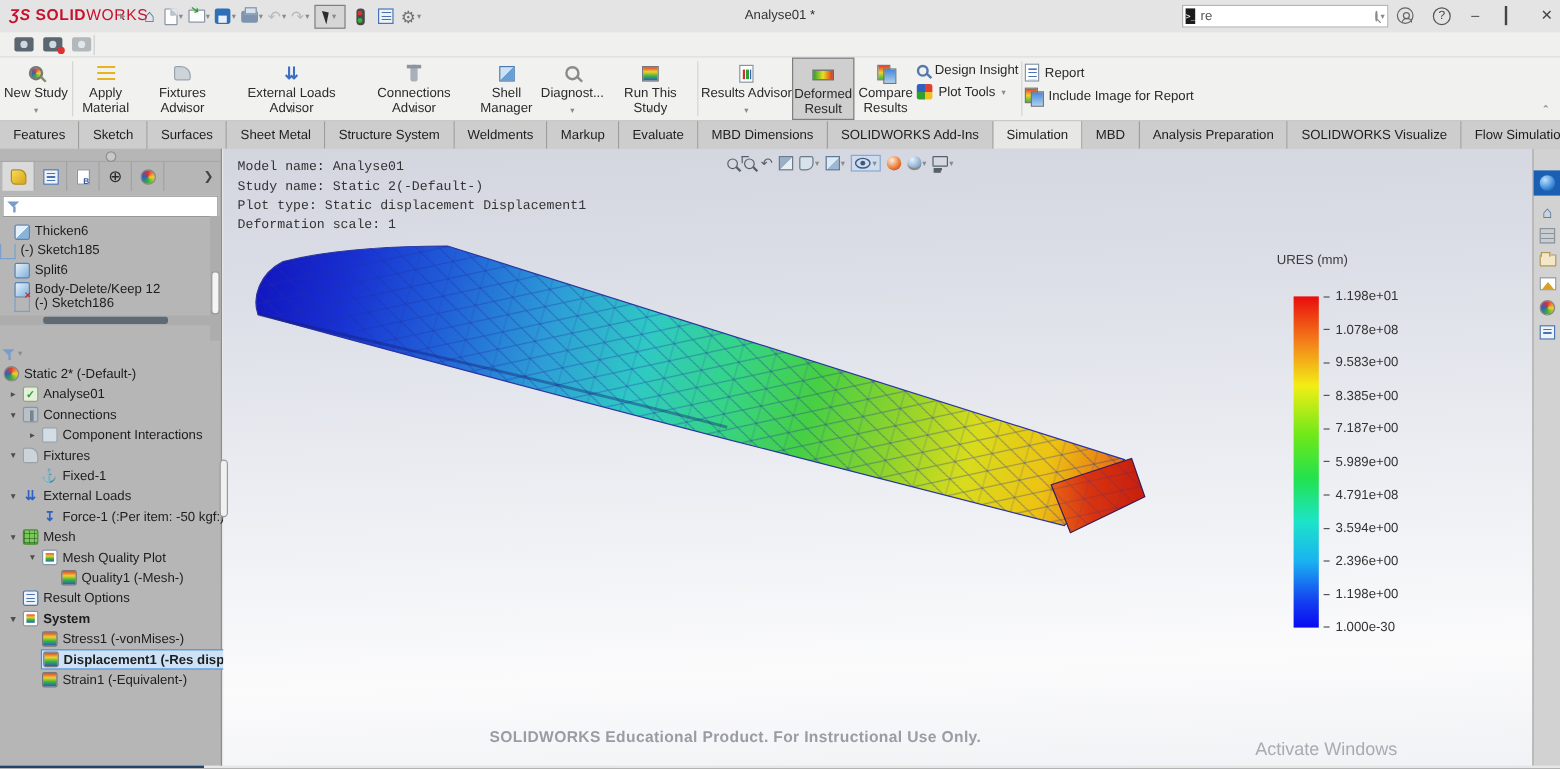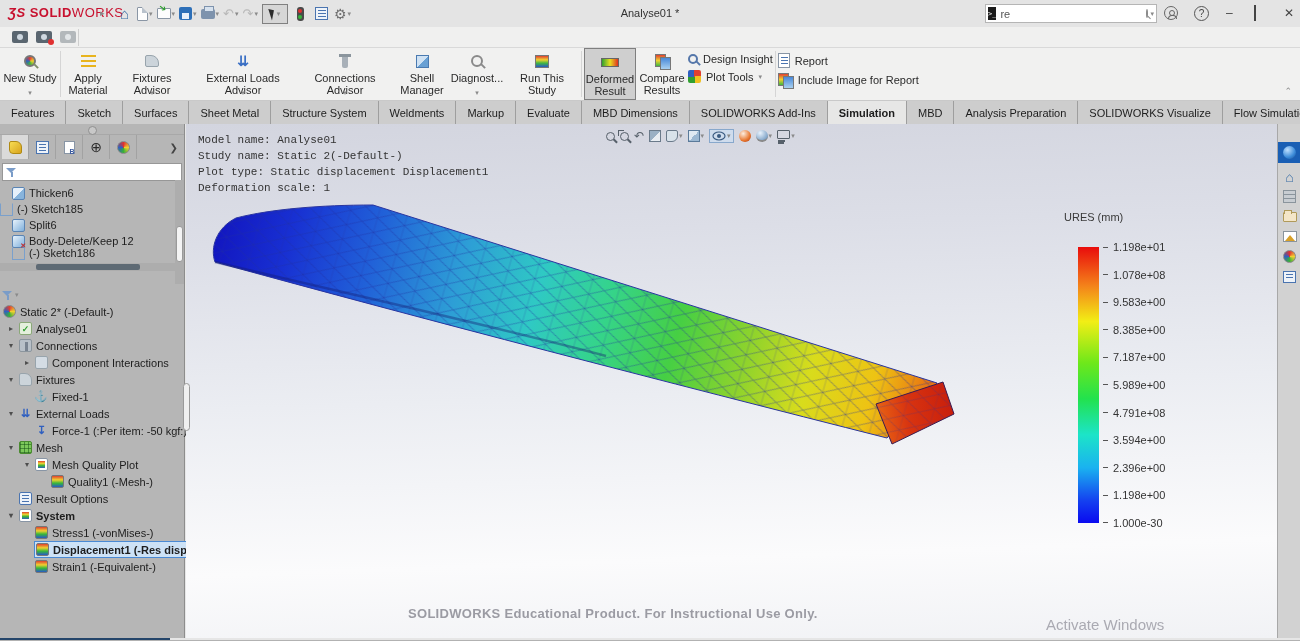--- a/index.html
+++ b/index.html
@@ -86,21 +86,21 @@
   .i-strip { width:18px; height:9px; border:1px solid #666; background:linear-gradient(90deg,#30a030,#e8e020,#e03020); }
   .i-two { width:15px; height:14px; position:relative; }
   .i-two::before { content:""; position:absolute; left:0; top:0; width:9px; height:11px; background:linear-gradient(180deg,#e04030,#f0d030,#40b840); border:1px solid #777; }
   .i-two::after { content:""; position:absolute; left:5px; top:3px; width:9px; height:11px; background:linear-gradient(180deg,#4888d8,#a8d0f0); border:1px solid #777; }
   .i-quad { width:13px; height:13px; background:conic-gradient(#e04030 0 25%,#f0c020 0 50%,#30a030 0 75%,#3060c0 0); border-radius:2px; }
   .ribbon-collapse { position:absolute; right:8px; bottom:4px; color:#8a8a8a; font-size:9px; }
 
   
   .tabbar { position:absolute; left:0; top:101px; width:1300px; height:23px; background:#bdbdbd; display:flex; }
   .tab { padding:0 11px; display:flex; align-items:center; background:#cdcdcd; border-right:1px solid #9e9e9e; color:#1d1d1d; white-space:nowrap; }
-  .tab.active { background:#e7e7e6; font-weight:bold; }
+  .tab.active { background:#e7e7e6; font-weight:normal; }
   .tab-fill { flex:1; background:#d6d6d6; }
 
   
   .leftpanel { position:absolute; left:0; top:124px; width:185px; height:514px; background:#b6b6b6; border-right:1px solid #8d8d8d; }
   .lp-top { height:11px; position:relative; border-bottom:1px solid #a8a8a8; }
   .lp-top::after { content:""; position:absolute; left:88px; top:2px; width:7px; height:7px; border:1px solid #909090; border-radius:50%; background:#c8c8c8; }
   .lp-tabs { display:flex; height:24px; align-items:stretch; padding-left:2px; }
   .lp-tab { width:27px; display:flex; align-items:center; justify-content:center; border-right:1px solid #a2a2a2; }
   .lp-tab.active { background:#dadada; }
   .lp-expand { margin-left:auto; margin-right:6px; align-self:center; color:#444; font-size:10px; }
@@ -319,20 +319,27 @@
         <span class="rcaret">▾</span>
     </div>
     <div class="rbtn" style="width:74px">
       <span class="ric">
           <span class="i-rain"></span>
         </span>
       <span>Run This Study</span>
         <span class="rcaret">▾</span>
     </div>
     <div class="rsep"></div>
+    <div class="rbtn" style="width:76px">
+      <span class="ric">
+          <span class="i-page bars"></span>
+        </span>
+      <span>Results Advisor</span>
+        <span class="rcaret">▾</span>
+    </div>
     <div class="rbtn pressed" style="width:52px">
       <span class="ric">
           <span class="i-strip"></span>
         </span>
       <span>Deformed Result</span>
     </div>
     <div class="rbtn" style="width:52px">
       <span class="ric">
           <span class="i-two"></span>
         </span>

